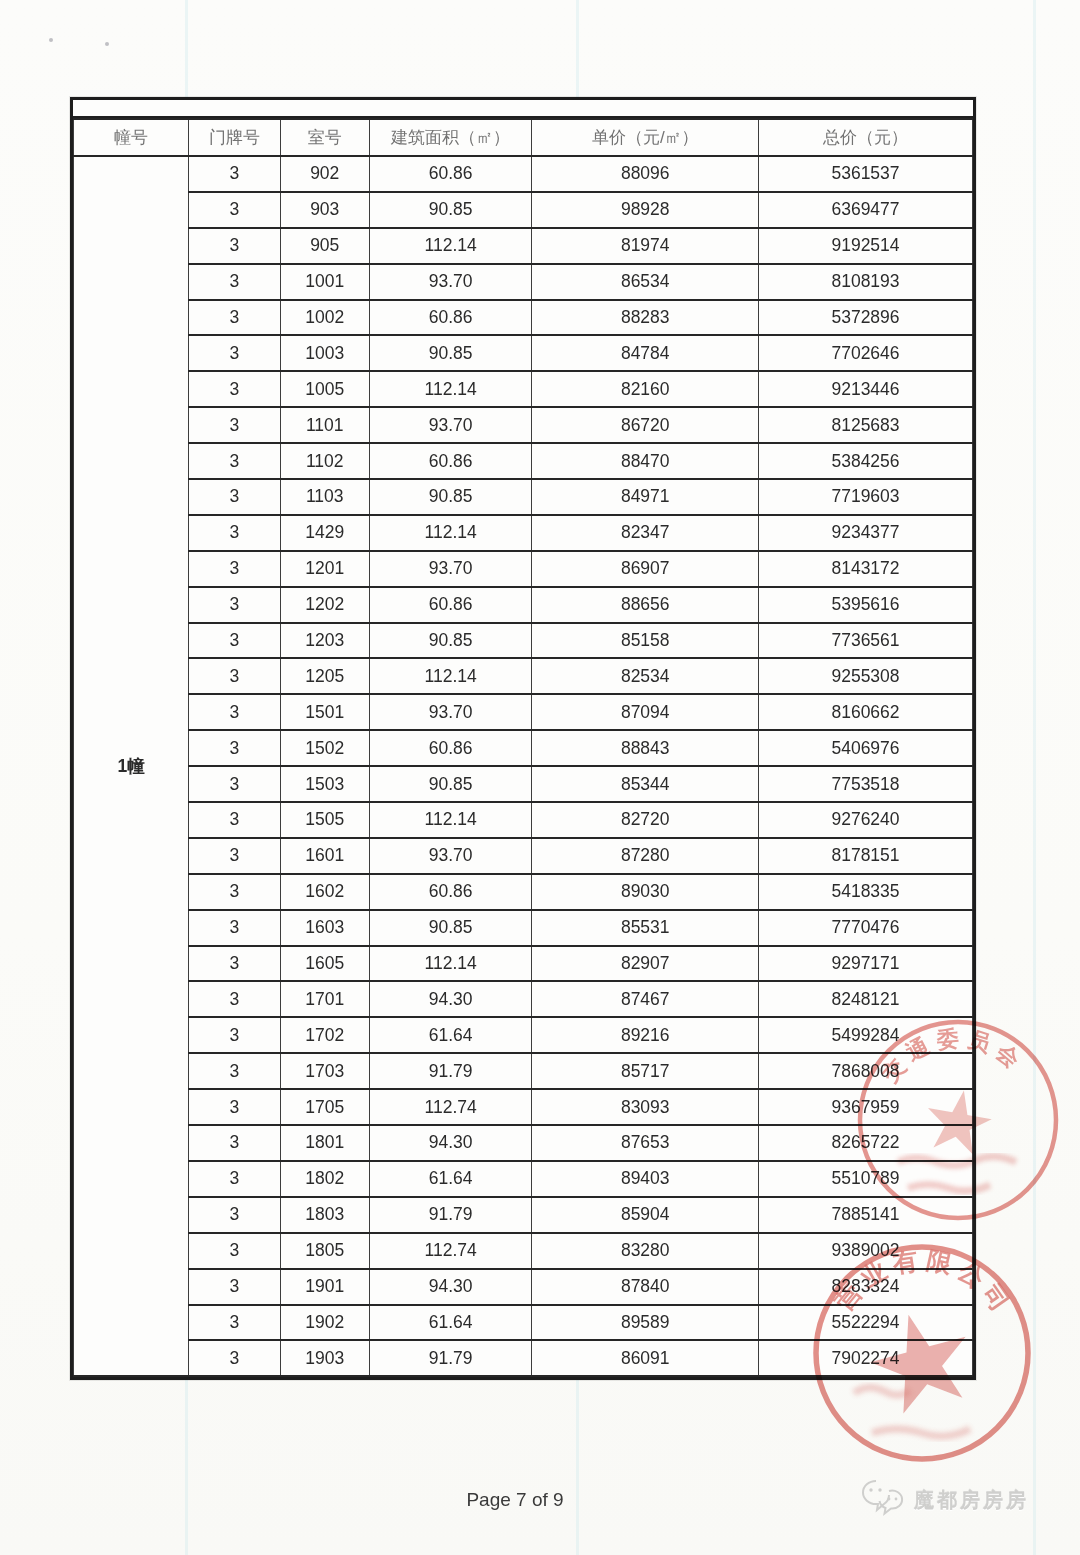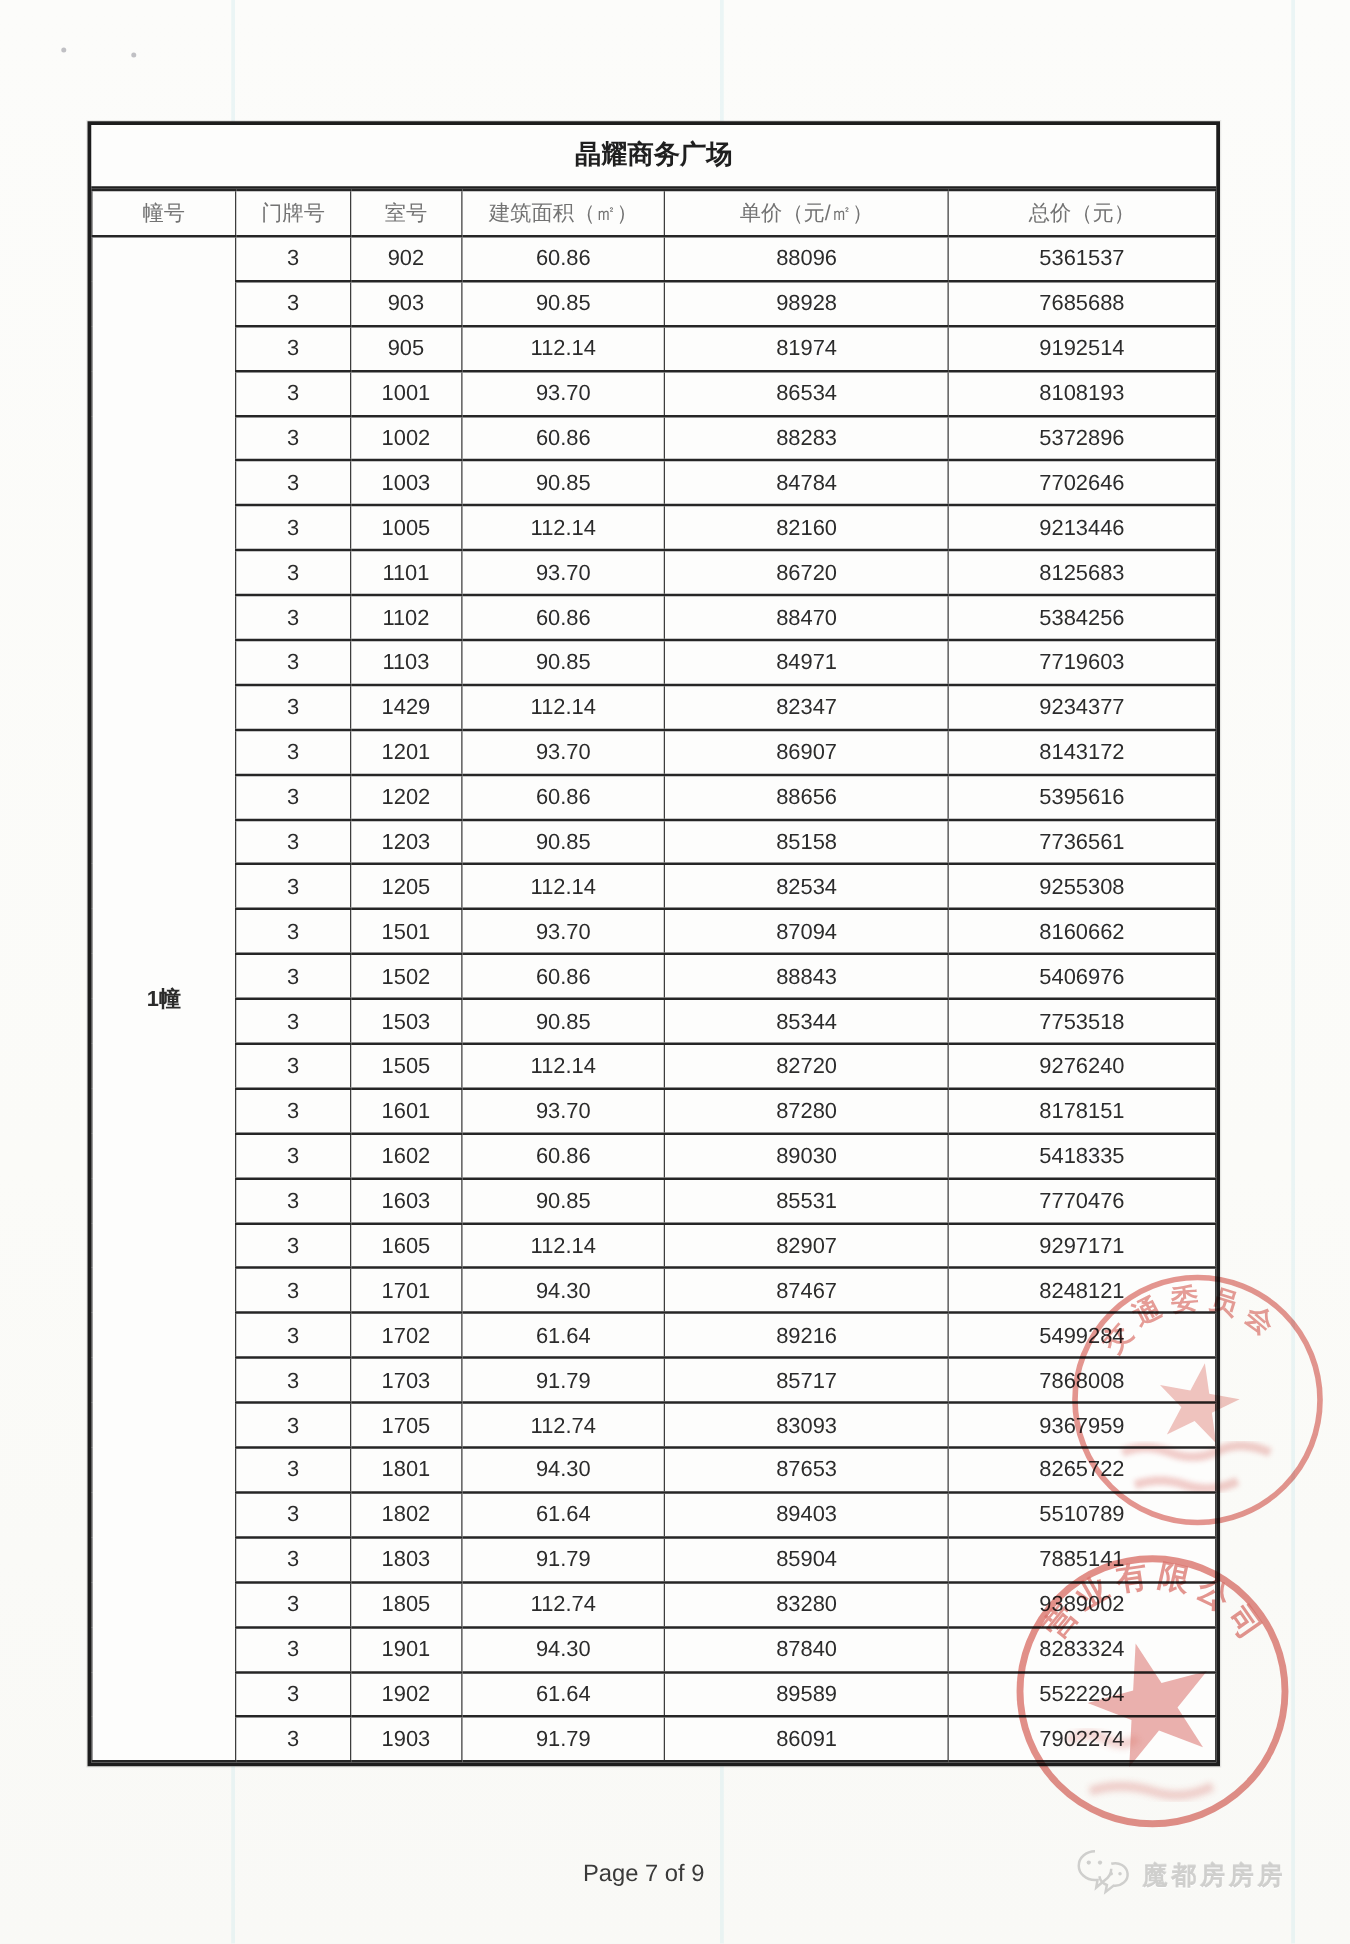--- a/index.html
+++ b/index.html
@@ -72,21 +72,20 @@
 <div class="page">
 
   <div class="streak" style="left:185px"></div>
   <div class="streak" style="left:576px"></div>
   <div class="streak" style="left:1033px"></div>
   <div class="speck" style="left:49px; top:38px"></div>
   <div class="speck" style="left:105px; top:42px"></div>
 
   <div class="doc">
     <div class="title-block">
-      <div class="title-line l1">晶耀商务广场</div>
     </div>
     <table class="grid">
       <colgroup>
         <col style="width:12.8%">
           <col style="width:10.2%">
           <col style="width:9.9%">
         <col style="width:18.1%">
           <col style="width:25.2%">
           <col style="width:23.8%">
       </colgroup>
@@ -107,21 +106,21 @@
             <td>902</td>
             <td>60.86</td>
             <td>88096</td>
             <td>5361537</td>
           </tr>
           <tr>
             <td>3</td>
             <td>903</td>
             <td>90.85</td>
             <td>98928</td>
-            <td>7685688</td>
+            <td>6369477</td>
           </tr>
           <tr>
             <td>3</td>
             <td>905</td>
             <td>112.14</td>
             <td>81974</td>
             <td>9192514</td>
           </tr>
           <tr>
             <td>3</td>

